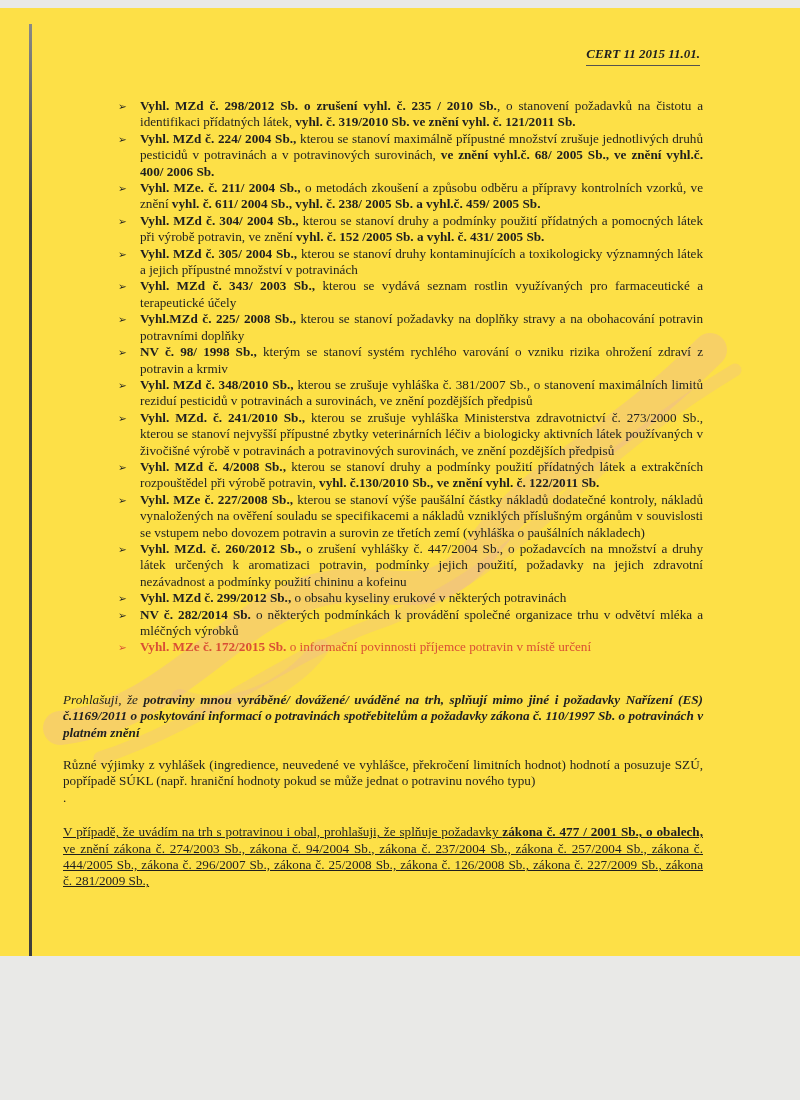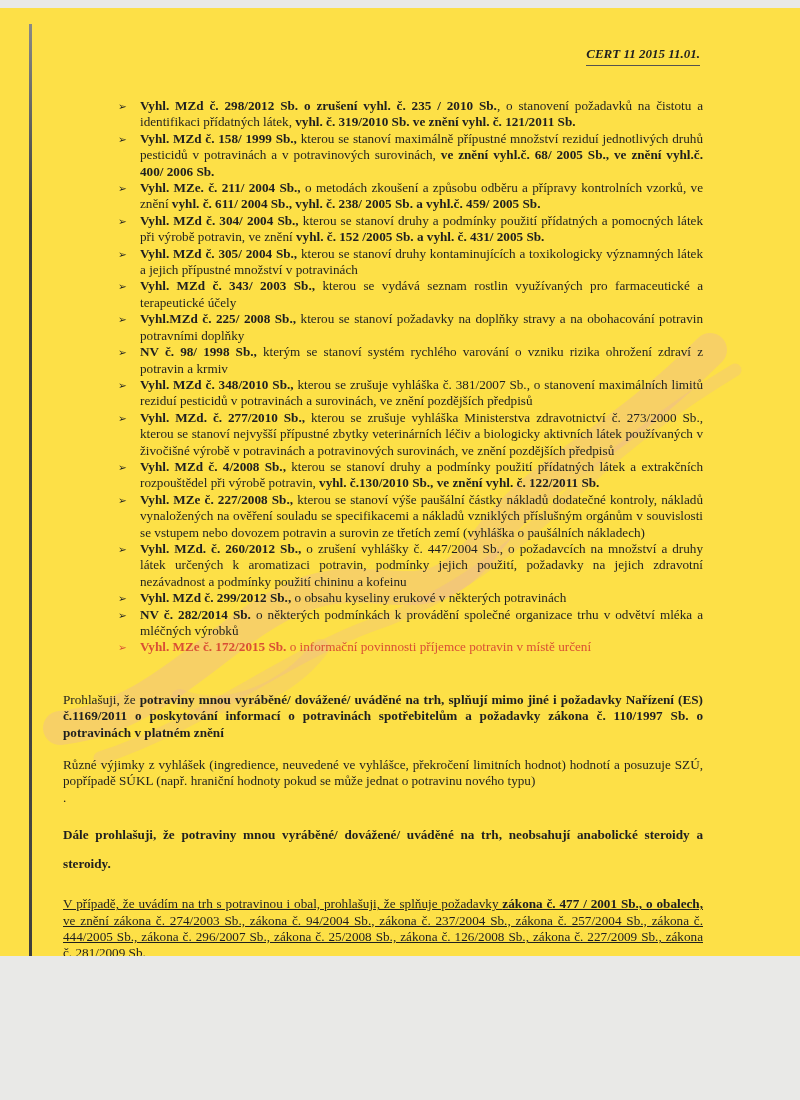--- a/index.html
+++ b/index.html
@@ -30,21 +30,21 @@
   }
   ul.reg-list { list-style:none; margin:0; padding:0 0 0 55px; }
   ul.reg-list li { display:flex; }
   .bullet {
     flex:none; width:22px; font-family:"DejaVu Sans", sans-serif;
     font-size:10.5px; line-height:16.4px;
   }
   .li-text { flex:1; text-align:justify; }
   b { font-weight:bold; }
   .para { margin:0; text-align:justify; }
-  .para-0 { margin-top:36px; }
+  .para-0 { margin-top:36px;font-style:italic; }
   .para-1 { margin-top:16px; }
   .para-2 { margin-top:0; }
   .para-3 { margin-top:14px; line-height:29px; }
   .para-4 { margin-top:18px;text-decoration:underline; }
   .footer {
     position:absolute; left:63px; right:43px; top:1030px;
     border-top:1px solid #55534f; text-align:center;
     padding-top:5px; font-size:13px;
   }
 </style>
@@ -65,21 +65,21 @@
   <div class="header">CERT 11 2015 11.01.</div>
 
   <div class="content">
     <ul class="reg-list" id="reg-list">
         <li>
           <span class="bullet">➢</span>
           <span class="li-text"><b>Vyhl. MZd č. 298/2012 Sb. o zrušení vyhl. č. 235 / 2010 Sb.</b><span>, o stanovení požadavků na čistotu a identifikaci přídatných látek, </span><b>vyhl. č. 319/2010 Sb. ve znění vyhl. č. 121/2011 Sb.</b></span>
         </li>
         <li>
           <span class="bullet">➢</span>
-          <span class="li-text"><b>Vyhl. MZd č. 158/ 1999 Sb.,</b><span> kterou se stanoví maximálně přípustné množství reziduí jednotlivých druhů pesticidů v potravinách a v potravinových surovinách, </span><b>ve znění vyhl.č. 68/ 2005 Sb., ve znění vyhl.č. 400/ 2006 Sb.</b></span>
+          <span class="li-text"><b>Vyhl. MZd č. 224/ 2004 Sb.,</b><span> kterou se stanoví maximálně přípustné množství zrušuje jednotlivých druhů pesticidů v potravinách a v potravinových surovinách, </span><b>ve znění vyhl.č. 68/ 2005 Sb., ve znění vyhl.č. 400/ 2006 Sb.</b></span>
         </li>
         <li>
           <span class="bullet">➢</span>
           <span class="li-text"><b>Vyhl. MZe. č. 211/ 2004 Sb.,</b><span> o metodách zkoušení a způsobu odběru a přípravy kontrolních vzorků, ve znění </span><b>vyhl. č. 611/ 2004 Sb., vyhl. č. 238/ 2005 Sb. a vyhl.č. 459/ 2005 Sb.</b></span>
         </li>
         <li>
           <span class="bullet">➢</span>
           <span class="li-text"><b>Vyhl. MZd č. 304/ 2004 Sb.,</b><span> kterou se stanoví druhy a podmínky použití přídatných a pomocných látek při výrobě potravin, ve znění </span><b>vyhl. č. 152 /2005 Sb. a vyhl. č. 431/ 2005 Sb.</b></span>
         </li>
         <li>
@@ -97,21 +97,21 @@
         <li>
           <span class="bullet">➢</span>
           <span class="li-text"><b>NV č. 98/ 1998 Sb.,</b><span> kterým se stanoví systém rychlého varování o vzniku rizika ohrožení zdraví z potravin a krmiv</span></span>
         </li>
         <li>
           <span class="bullet">➢</span>
           <span class="li-text"><b>Vyhl. MZd č. 348/2010 Sb.,</b><span> kterou se zrušuje vyhláška č. 381/2007 Sb., o stanovení maximálních limitů reziduí pesticidů v potravinách a surovinách, ve znění pozdějších předpisů</span></span>
         </li>
         <li>
           <span class="bullet">➢</span>
-          <span class="li-text"><b>Vyhl. MZd. č. 277/2010 Sb.,</b><span> kterou se zrušuje vyhláška Ministerstva zdravotnictví č. 273/2000 Sb., kterou se stanoví nejvyšší přípustné zbytky veterinárních léčiv a biologicky aktivních látek používaných v živočišné výrobě v potravinách a potravinových surovinách, ve znění pozdějších předpisů</span></span>
+          <span class="li-text"><b>Vyhl. MZd. č. 241/2010 Sb.,</b><span> kterou se zrušuje vyhláška Ministerstva zdravotnictví č. 273/2000 Sb., kterou se stanoví nejvyšší přípustné zbytky veterinárních léčiv a biologicky aktivních látek používaných v živočišné výrobě v potravinách a potravinových surovinách, ve znění pozdějších předpisů</span></span>
         </li>
         <li>
           <span class="bullet">➢</span>
           <span class="li-text"><b>Vyhl. MZd č. 4/2008 Sb.,</b><span> kterou se stanoví druhy a podmínky použití přídatných látek a extrakčních rozpouštědel při výrobě potravin, </span><b>vyhl. č.130/2010 Sb., ve znění vyhl. č. 122/2011 Sb.</b></span>
         </li>
         <li>
           <span class="bullet">➢</span>
           <span class="li-text"><b>Vyhl. MZe č. 227/2008 Sb.,</b><span> kterou se stanoví výše paušální částky nákladů dodatečné kontroly, nákladů vynaložených na ověření souladu se specifikacemi a nákladů vzniklých příslušným orgánům v souvislosti se vstupem nebo dovozem potravin a surovin ze třetích zemí (vyhláška o paušálních nákladech)</span></span>
         </li>
         <li>
@@ -128,19 +128,18 @@
         </li>
         <li style="color: rgb(217, 79, 53);">
           <span class="bullet">➢</span>
           <span class="li-text"><b>Vyhl. MZe č. 172/2015 Sb.</b><span> o informační povinnosti příjemce potravin v místě určení</span></span>
         </li>
       </ul>
     <div id="paragraphs">
         <p class="para para-0"><span>Prohlašuji, že </span><b>potraviny mnou vyráběné/ dovážené/ uváděné na trh, splňují mimo jiné i požadavky Nařízení (ES) č.1169/2011 o poskytování informací o potravinách spotřebitelům a požadavky zákona č. 110/1997 Sb. o potravinách v platném znění</b></p>
         <p class="para para-1"><span>Různé výjimky z vyhlášek (ingredience, neuvedené ve vyhlášce, překročení limitních hodnot) hodnotí a posuzuje SZÚ, popřípadě SÚKL (např. hraniční hodnoty pokud se může jednat o potravinu nového typu)</span></p>
         <p class="para para-2"><span>.</span></p>
-        <p class="para para-3"><b>Dále prohlašuji, že potraviny mnou vyráběné/ dovážené/ uváděné na trh, neobsahují anabolické steroidy a steroidy.</b></p>
         <p class="para para-4"><span>V případě, že uvádím na trh s potravinou i obal, prohlašuji, že splňuje požadavky </span><b>zákona č. 477 / 2001 Sb., o obalech,</b><span> ve znění zákona č. 274/2003 Sb., zákona č. 94/2004 Sb., zákona č. 237/2004 Sb., zákona č. 257/2004 Sb., zákona č. 444/2005 Sb., zákona č. 296/2007 Sb., zákona č. 25/2008 Sb., zákona č. 126/2008 Sb., zákona č. 227/2009 Sb., zákona č. 281/2009 Sb.,</span></p>
       </div>
   </div>
 
 
 </div>
 
 </body></html>

